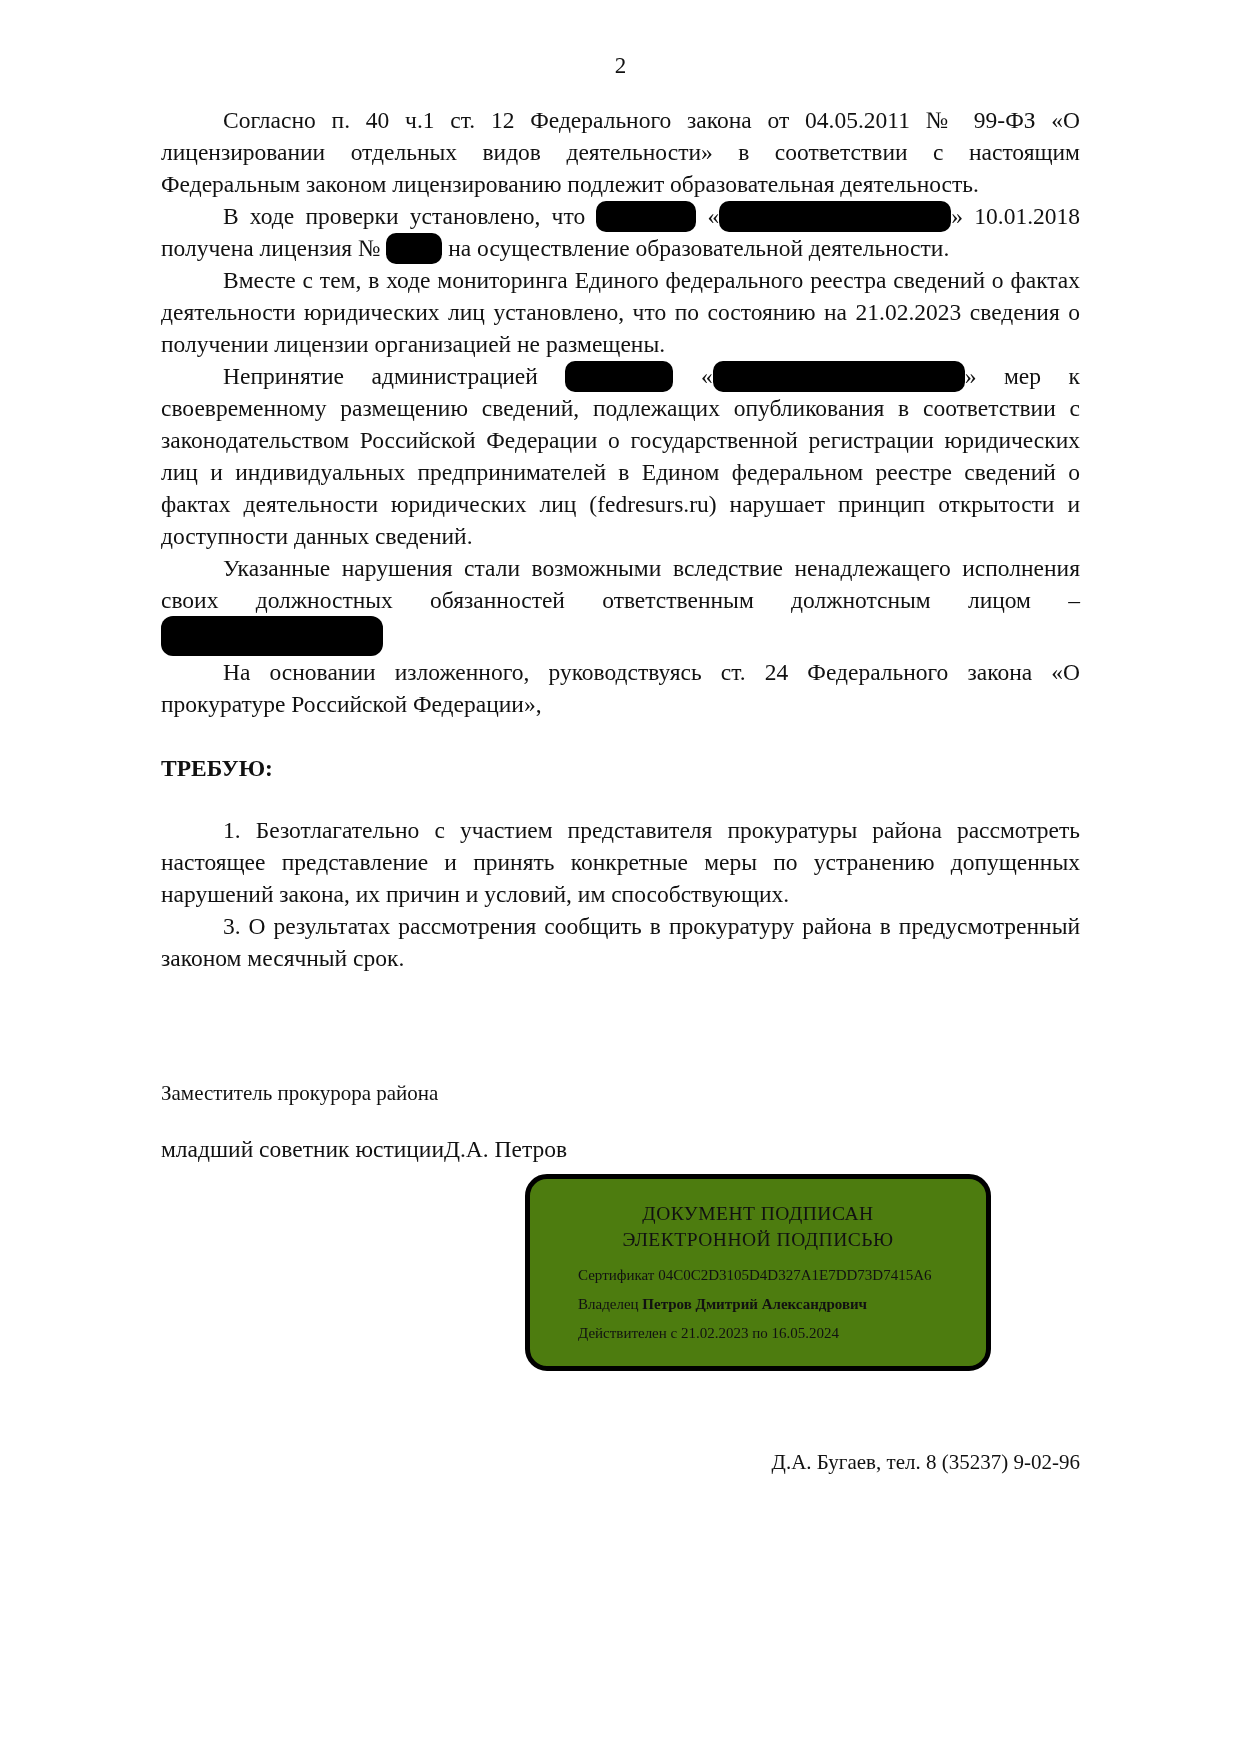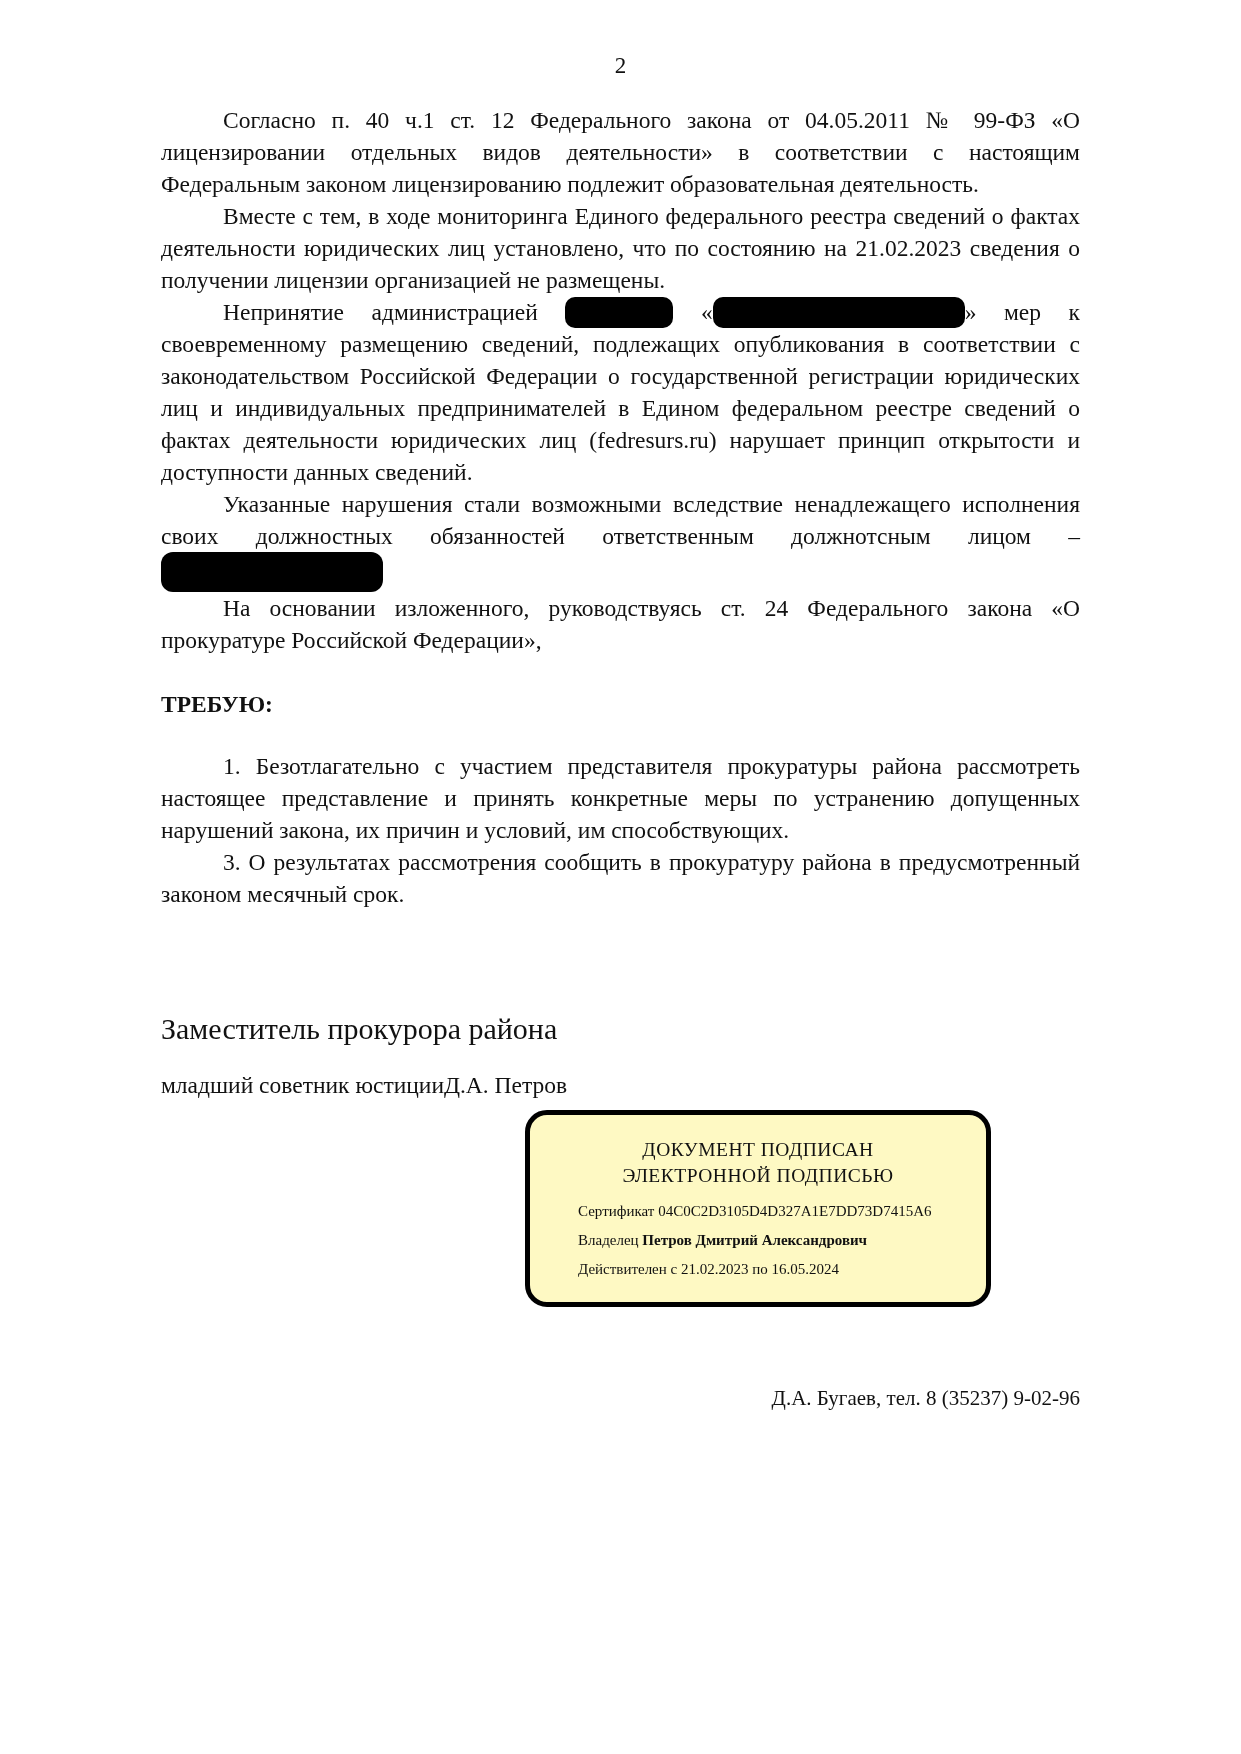--- a/index.html
+++ b/index.html
@@ -46,38 +46,38 @@
   .demand-heading {
     text-align: center;
     font-weight: bold;
     font-size: 24px;
     line-height: 32px;
     margin: 32px 0 30px 0;
     text-indent: 0 !important;
   }
   .signature-block { margin-top: 104px; }
   .sig-line1 {
-    font-size: 30px;
+    font-size: 21px;
     line-height: 30px;
   }
   .sig-line2 {
     margin-top: 26px;
     font-size: 23.5px;
     line-height: 30px;
     display: flex;
     justify-content: flex-start;
   }
   .stamp {
     margin-left: 364px;
     margin-top: 10px;
     width: 466px;
     border: 5px solid #000;
     border-radius: 22px;
     padding: 22px 0 18px 0;
-    background: #fef9c3;
+    background: #4d7c0f;
   }
   .stamp-title {
     text-align: center;
     font-size: 19.5px;
     line-height: 26px;
     letter-spacing: 0.5px;
   }
   .stamp-details {
     margin-top: 8px;
     padding: 0 36px 0 48px;
@@ -96,20 +96,21 @@
 <body>
 
 <div class="page">
 
   <div class="pagenum">2</div>
 
   <div class="doc-body">
 
     <p><span>Согласно п. 40 ч.1 ст. 12 Федерального закона от 04.05.2011 № 99-ФЗ «О лицензировании отдельных видов деятельности» в соответствии с настоящим Федеральным законом лицензированию подлежит образовательная деятельность.</span></p>
 
+    <p><span>В ходе проверки установлено, что </span><span class="redact w100"></span><span> «</span><span class="redact w230"></span><span>» 10.01.2018 получена лицензия № </span><span class="redact w55"></span><span> на осуществление образовательной деятельности.</span></p>
 
     <p><span>Вместе с тем, в ходе мониторинга Единого федерального реестра сведений о фактах деятельности юридических лиц установлено, что по состоянию на 21.02.2023 сведения о получении лицензии организацией не размещены.</span></p>
 
     <p><span>Непринятие администрацией </span><span class="redact w105"></span><span> «</span><span class="redact w255"></span><span>» мер к своевременному размещению сведений, подлежащих опубликования в соответствии с законодательством Российской Федерации о государственной регистрации юридических лиц и индивидуальных предпринимателей в Едином федеральном реестре сведений о фактах деятельности юридических лиц (fedresurs.ru) нарушает принцип открытости и доступности данных сведений.</span></p>
 
     <p><span>Указанные нарушения стали возможными вследствие ненадлежащего исполнения своих должностных обязанностей ответственным должнотсным лицом – </span><span class="redact tall w225"></span></p>
 
     <p><span>На основании изложенного, руководствуясь ст. 24 Федерального закона «О прокуратуре Российской Федерации»,</span></p>
 
     <p class="demand-heading">ТРЕБУЮ:</p>

